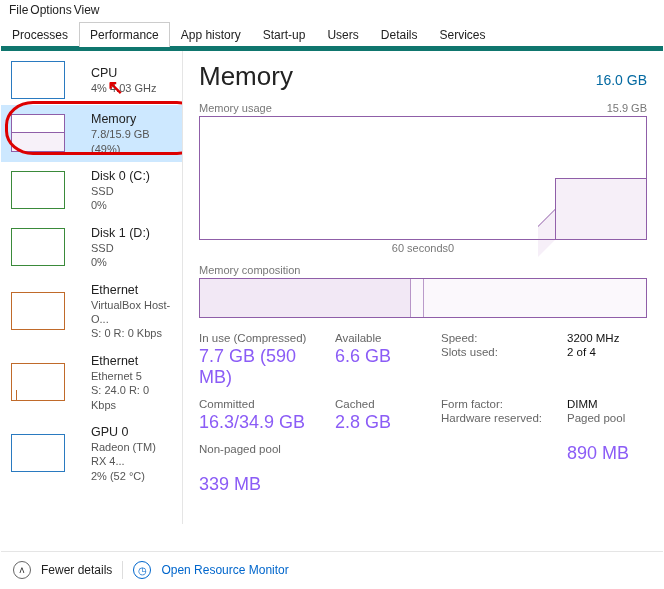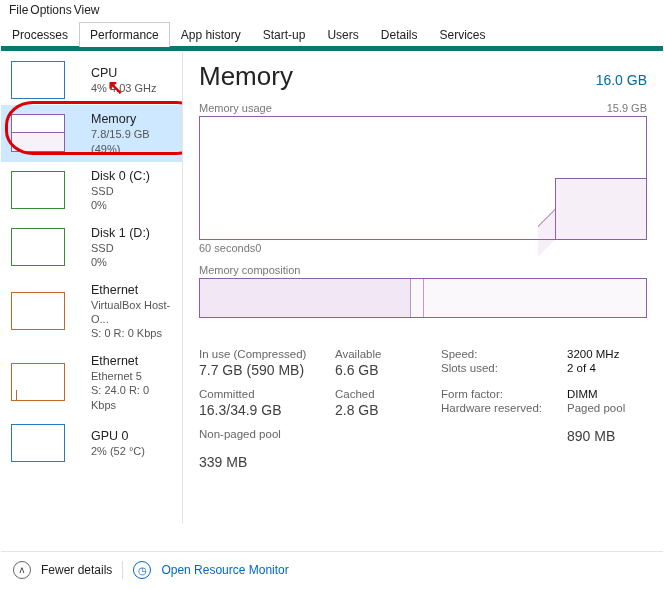--- a/index.html
+++ b/index.html
@@ -33,28 +33,28 @@
   
   .main{flex:1;padding:10px 16px 0 16px;position:relative}
   .main-head{display:flex;justify-content:space-between;align-items:baseline}
   .main-head h1{font-size:26px;font-weight:400;margin:0}
   .main-head .cap{font-size:14px;color:#0369a1}
   .sect-label{font-size:11px;color:#777;margin-top:10px}
   .sect-label .right{float:right}
   .graph{height:122px;border:1px solid #8f5ea8;background:#fff;position:relative;margin-top:2px}
   .graph .fill{position:absolute;right:0;bottom:0;width:90px;height:60px;border-top:1px solid #8f5ea8;border-left:1px solid #8f5ea8;background:rgba(180,120,200,0.12)}
   .graph .fill:before{content:"";position:absolute;left:-18px;bottom:0;width:18px;height:30px;border-top:1px solid #8f5ea8;background:rgba(180,120,200,0.12);transform:skewY(-45deg);transform-origin:right top}
-  .axis{display:flex;justify-content:flex-start;font-size:11px;color:#777;margin-top:2px}
+  .axis{display:flex;justify-content:center;font-size:11px;color:#777;margin-top:2px}
   .comp{height:38px;border:1px solid #8f5ea8;margin-top:2px;position:relative;background:rgba(200,160,220,0.08)}
   .comp .seg{position:absolute;top:0;bottom:0;border-right:1px solid rgba(143,94,168,.6)}
   .comp .s1{left:0;width:47%;background:rgba(180,120,200,0.12)}
   .comp .s2{left:47%;width:3%}
   
-  .stats{display:grid;grid-template-columns:130px 100px 120px 80px;column-gap:6px;row-gap:2px;margin-top:30px;font-size:11.5px;color:#666}
-  .stats .big{font-size:14px;color:#404040;margin-bottom:8px}
+  .stats{display:grid;grid-template-columns:130px 100px 120px 80px;column-gap:6px;row-gap:2px;margin-top:14px;font-size:11.5px;color:#666}
+  .stats .big{font-size:18px;color:#8b5cf6;margin-bottom:8px}
   .kv-label{color:#666}
   .kv-val{color:#111}
   
   .footer{position:absolute;left:0;right:0;bottom:0;height:36px;display:flex;align-items:center;gap:10px;padding:0 12px;border-top:1px solid #e5e5e5}
   .circ-icon{width:16px;height:16px;border:1px solid #666;border-radius:50%;display:flex;align-items:center;justify-content:center;font-size:10px}
   .link{color:#0066cc;cursor:default}
   .sep{width:1px;height:18px;background:#ddd}
 </style>
 </head>
 <body>
@@ -137,20 +137,21 @@
           <span class="side-name">Ethernet</span>
           <span class="side-sub">Ethernet 5</span>
           <span class="side-sub">S: 24.0 R: 0 Kbps</span>
         </div>
       </div>
 
       <div class="side-item">
         <div class="thumb" style="border-color:#2a7ac0"></div>
         <div class="side-txt">
           <span class="side-name">GPU 0</span>
+          <span class="side-sub">Radeon (TM) RX 4...</span>
           <span class="side-sub">2% (52 °C)</span>
         </div>
       </div>
 
     </div>
 
     <div class="main">
       <div class="main-head">
         <h1>Memory</h1>
         <span class="cap">16.0 GB</span>

